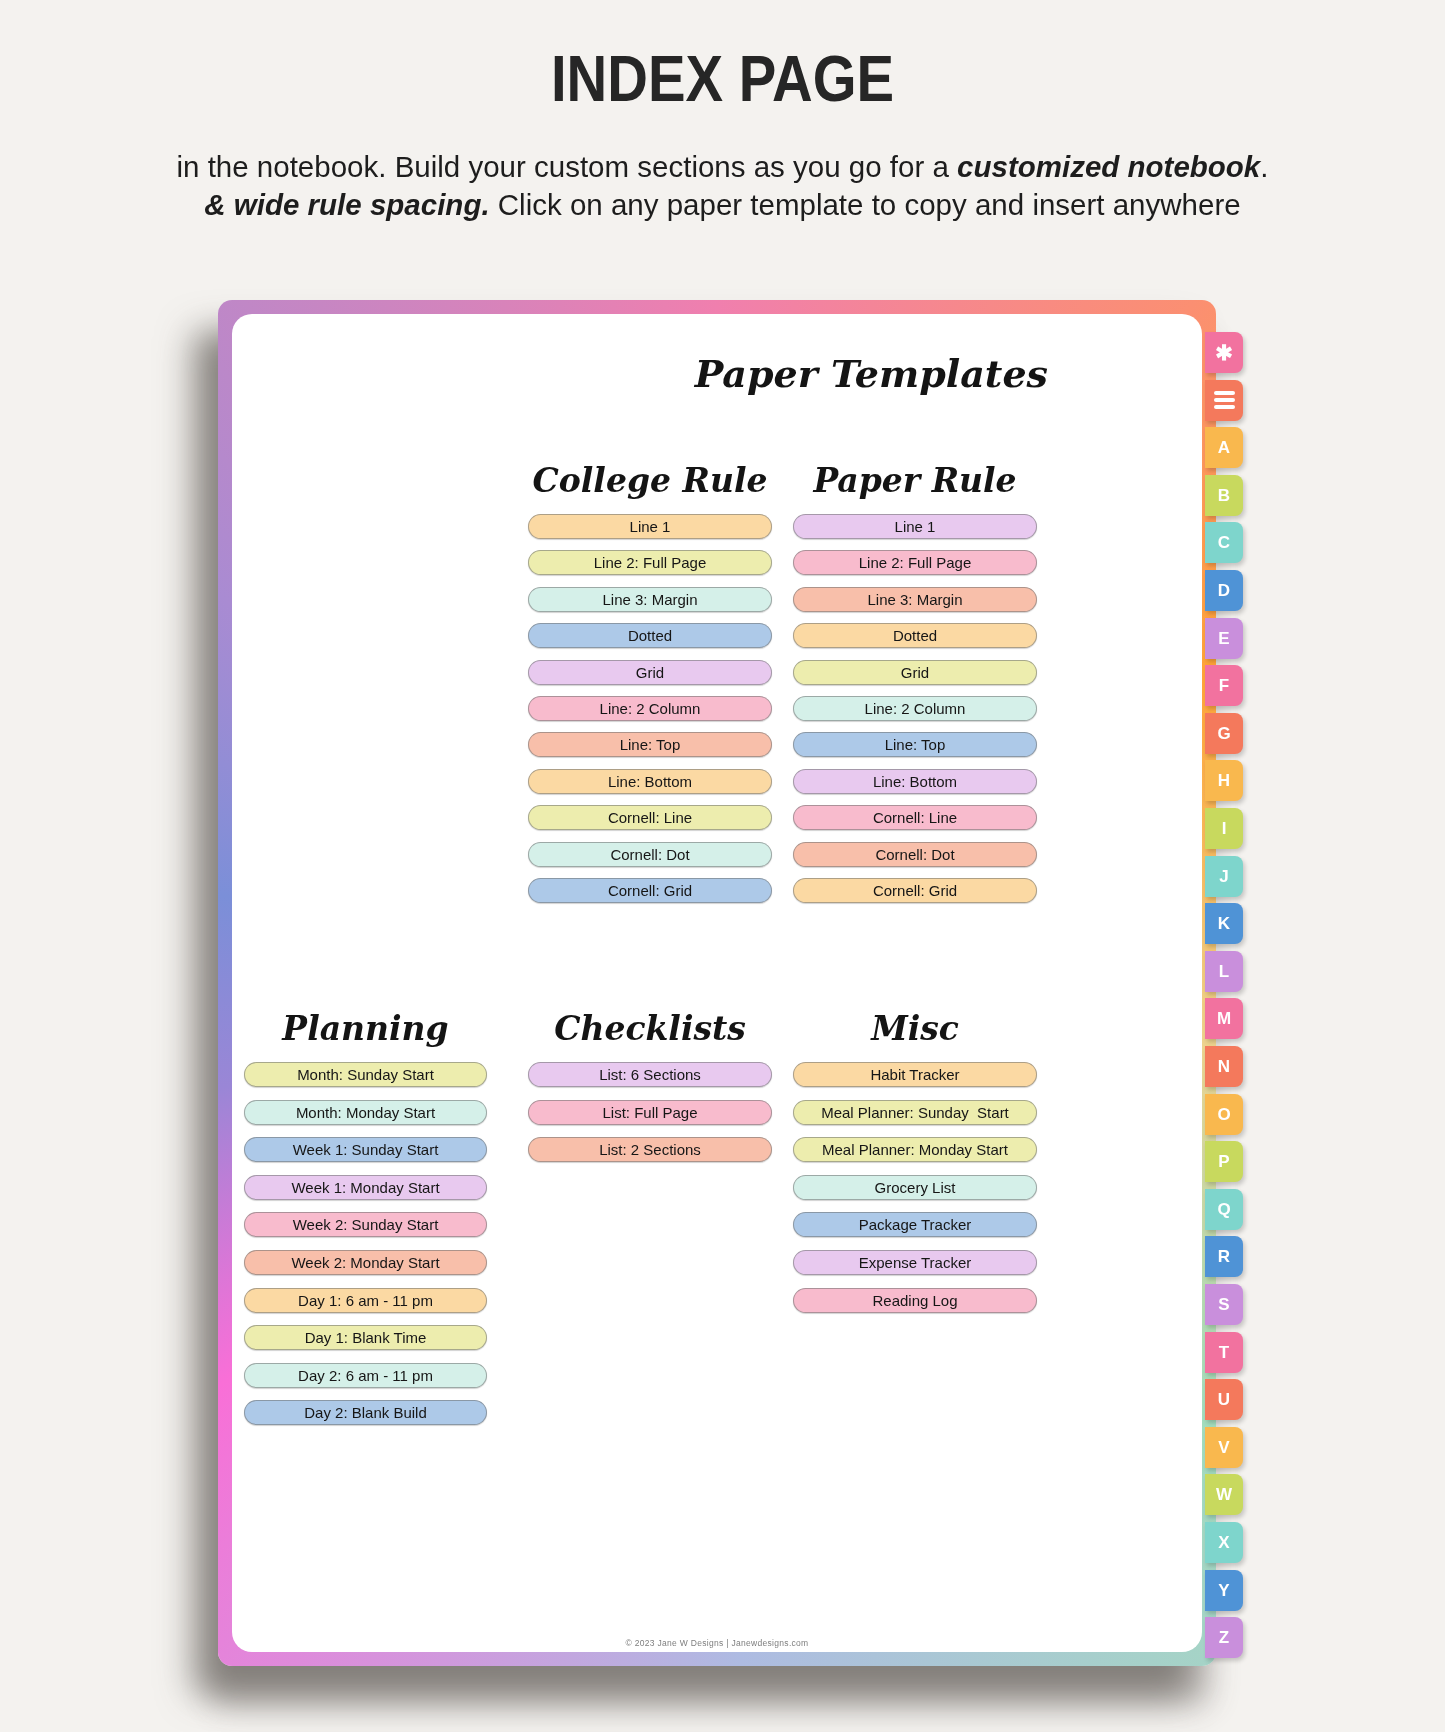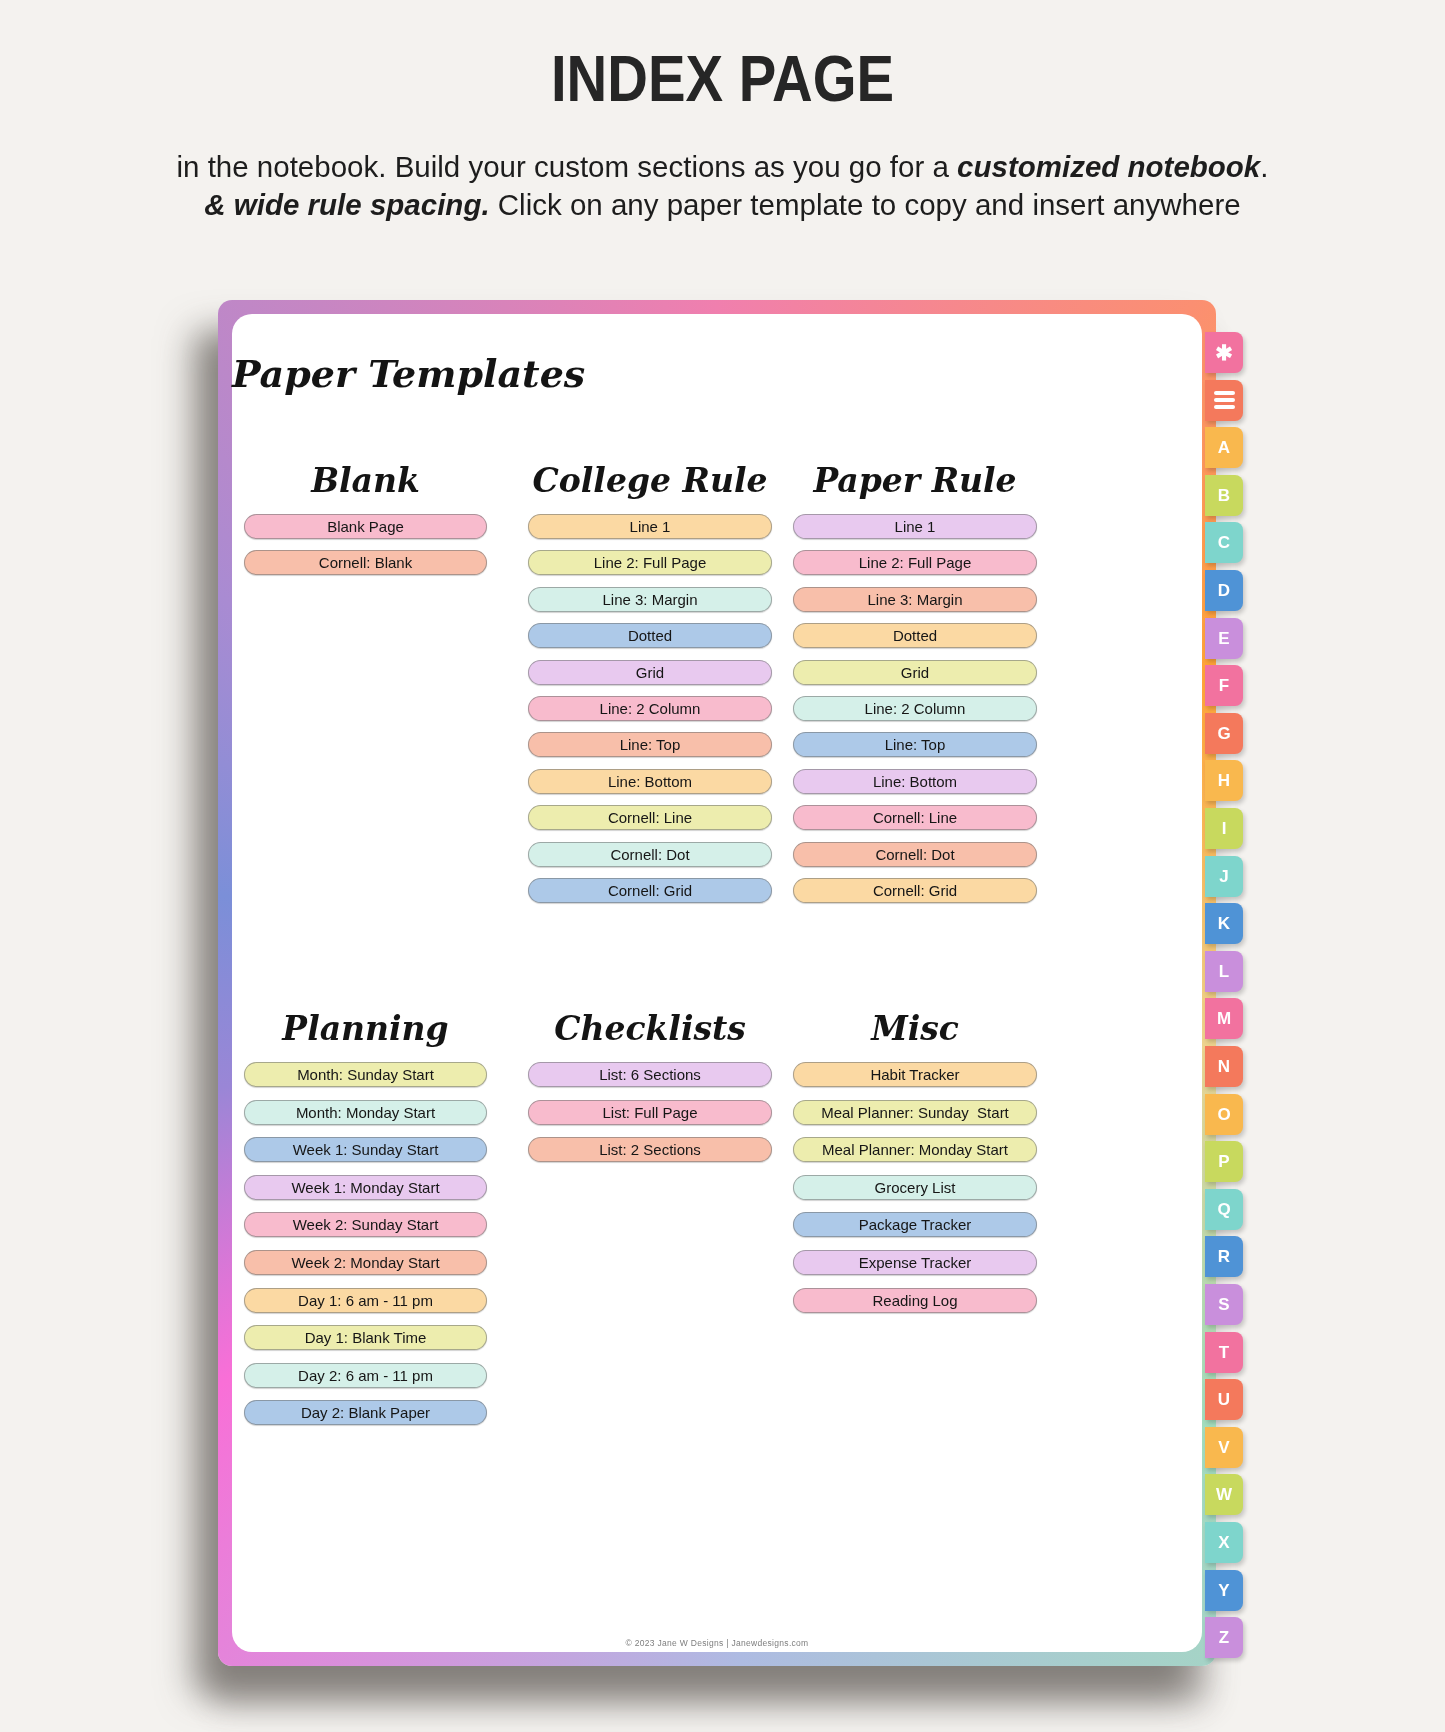--- a/index.html
+++ b/index.html
@@ -20,21 +20,21 @@
   .page-frame{position:absolute;left:218px;top:300px;width:998px;height:1366px;border-radius:14px;
       background:conic-gradient(from 0deg at 50% 50%,
         #F07FAE 0deg,#FB8F72 35deg,#FFA437 57deg,#EDD38E 97deg,#A2DCBD 132deg,
         #AEBBE2 178deg,#F96FD7 231deg,#9A86D6 258deg,#7B8FD8 280deg,#A98BD2 308deg,#F07FAE 360deg);
       box-shadow:-26px 30px 34px rgba(78,73,68,.55),-6px 40px 30px rgba(78,73,68,.30);}
   .page-inner{position:absolute;left:14px;top:14px;right:14px;bottom:14px;background:#ffffff;
       border-radius:20px;}
   .page-footer{position:absolute;bottom:18px;left:0;width:100%;text-align:center;
       font-size:8.5px;color:#7e7e7e;letter-spacing:.3px;}
 
-  .nb-heading{position:absolute;left:0;width:816px;margin:0;text-align:left;
+  .nb-heading{position:absolute;left:0;width:816px;margin:0;text-align:right;
       font-family:"DejaVu Serif",serif;font-weight:bold;font-style:italic;
       font-size:38px;line-height:44px;color:#141414;}
   .nb-heading.paper{top:38px;}
   .nb-heading.extra{top:627px;}
 
   .pill-col{position:absolute;}
   .pill-col h3{margin:0 0 14px 0;text-align:center;font-family:"DejaVu Serif",serif;
       font-weight:bold;font-style:italic;font-size:33px;line-height:38px;color:#141414;}
   .col-1{left:12px;width:243px;}
   .col-2{left:296px;width:244px;}
@@ -68,31 +68,20 @@
   <p class="intro">
     <span class="intro-line"><span>in the notebook. Build your custom sections as you go for a </span><span class="bi">customized notebook</span><span>.</span></span>
     <span class="intro-line"><span class="bi">&amp; wide rule spacing.</span><span> Click on any paper template to copy and insert anywhere</span></span>
   </p>
 
   <div class="page-frame">
     <div class="page-inner">
 
       <h2 class="nb-heading paper">Paper Templates</h2>
 
-      <div class="pill-col cols-top col-1">
-        <h3>Blank</h3>
-        <div class="pill-list">
-            <div class="pill" style="background: rgb(248, 187, 205);">
-    <span class="pill-label">Blank Page</span>
-  </div>
-            <div class="pill" style="background: rgb(248, 191, 170);">
-    <span class="pill-label">Cornell: Blank</span>
-  </div>
-          </div>
-      </div>
 
       <div class="pill-col cols-top col-2">
         <h3>College Rule</h3>
         <div class="pill-list">
             <div class="pill" style="background: rgb(251, 217, 163);">
     <span class="pill-label">Line 1</span>
   </div>
             <div class="pill" style="background: rgb(237, 237, 174);">
     <span class="pill-label">Line 2: Full Page</span>
   </div>
@@ -190,21 +179,21 @@
             <div class="pill" style="background: rgb(251, 217, 163);">
     <span class="pill-label">Day 1: 6 am - 11 pm</span>
   </div>
             <div class="pill" style="background: rgb(237, 237, 174);">
     <span class="pill-label">Day 1: Blank Time</span>
   </div>
             <div class="pill" style="background: rgb(213, 240, 233);">
     <span class="pill-label">Day 2: 6 am - 11 pm</span>
   </div>
             <div class="pill" style="background: rgb(173, 201, 232);">
-    <span class="pill-label">Day 2: Blank Paper</span>
+    <span class="pill-label">Day 2: Blank Build</span>
   </div>
           </div>
       </div>
 
       <div class="pill-col cols-bottom col-2">
         <h3>Checklists</h3>
         <div class="pill-list">
             <div class="pill" style="background: rgb(232, 201, 239);">
     <span class="pill-label">List: 6 Sections</span>
   </div>

